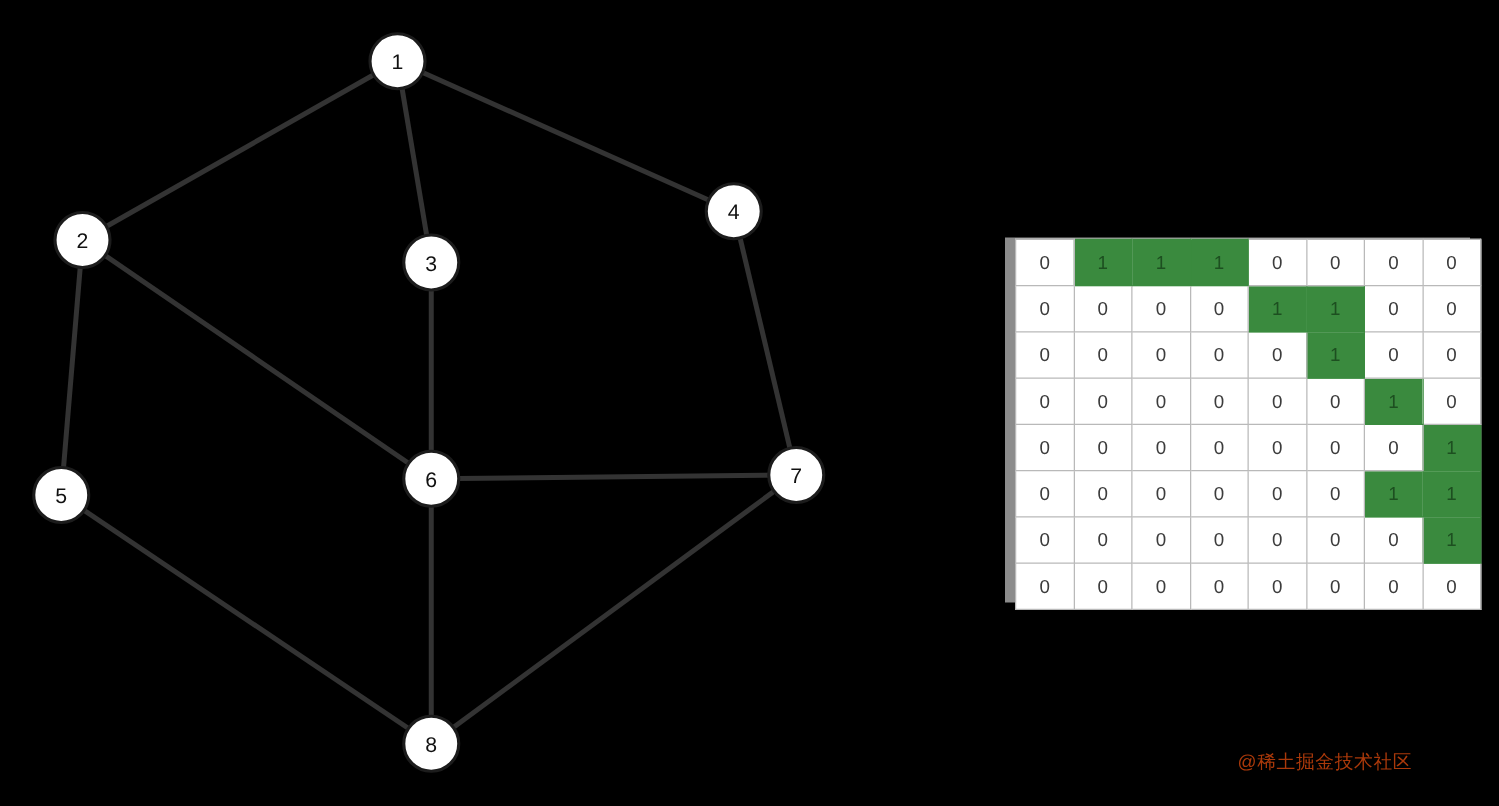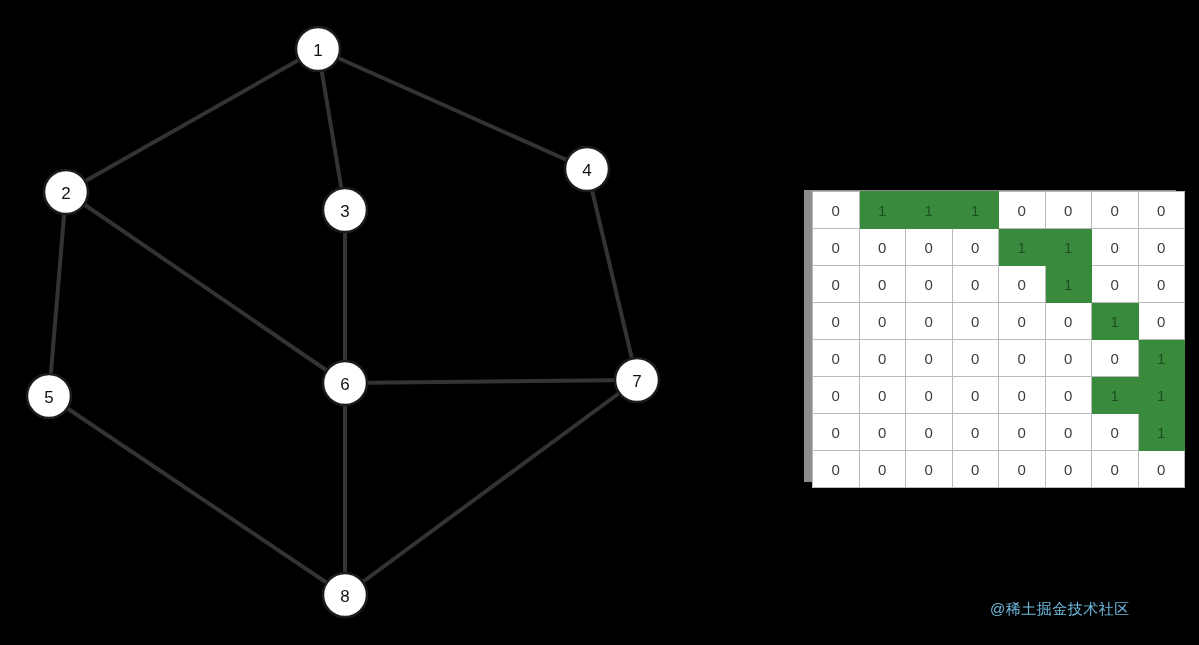--- a/index.html
+++ b/index.html
@@ -85,21 +85,21 @@
     border-color: #3a8a3e;
   }
 
   
   #watermark {
     position: absolute;
     left: 990px;
     top: 600px;
     font-family: "Liberation Sans", sans-serif;
     font-size: 15px;
-    color: #7dd3fc;
+    color: #c2410c;
     letter-spacing: 0.5px;
     white-space: nowrap;
     opacity: 0.88;
   }
 </style>
 </head>
 <body>
 
 <div id="graph-panel">
   <svg id="graph-svg" viewBox="0 0 700 645" xmlns="http://www.w3.org/2000/svg">

